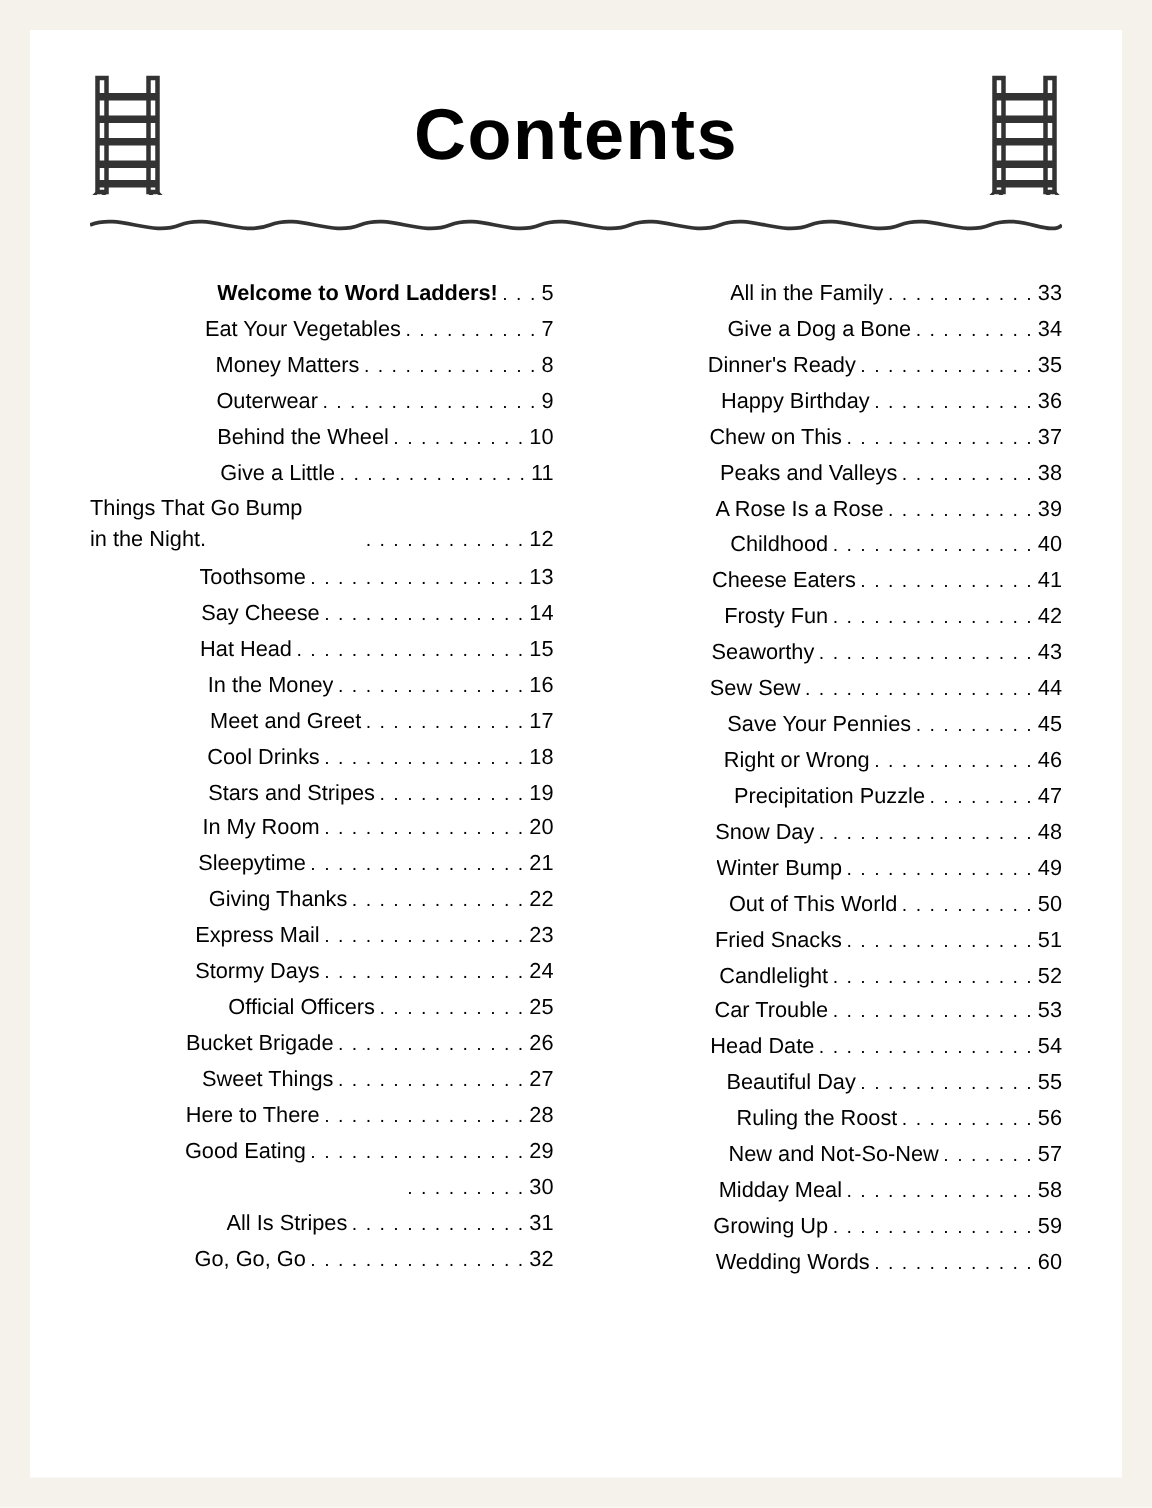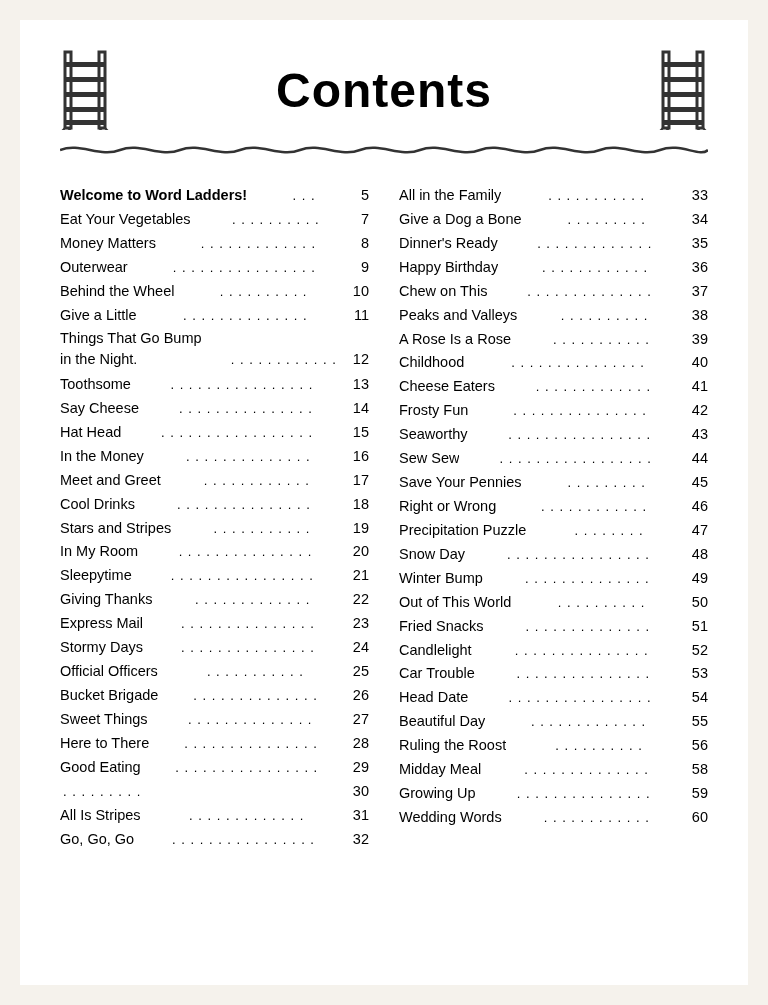--- a/index.html
+++ b/index.html
@@ -46,21 +46,21 @@
     }
     .content-area {
       display: flex;
       gap: 30px;
     }
     .column {
       flex: 1;
     }
     .toc-item {
       display: flex;
-      justify-content: space-between;
+      justify-content: flex-end;
       align-items: baseline;
       font-size: 14.5px;
       line-height: 1.65;
       font-family: Arial, sans-serif;
     }
     .toc-item-title {
       white-space: nowrap;
       overflow: hidden;
     }
     .dots-span {
@@ -165,21 +165,21 @@
           <span class="toc-item-title">Give a Little</span>
           <span class="dots-span" style="margin: 0px 3px;">. . . . . . . . . . . . . .</span>
           <span class="toc-item-page">11</span>
         </div>
         <div class="multi-line-item">
           <div class="multi-line-text">Things That Go Bump</div>
           <div style="display: flex; justify-content: space-between; align-items: baseline;">
             <span>in the Night.</span>
             <span class="multi-line-dots-page">
               <span class="dots-span">. . . . . . . . . . . .</span>
-              <span style="margin-left: 16px;">12</span>
+              <span style="margin-left: 3px;">12</span>
             </span>
           </div>
         </div>
         <div class="toc-item">
           <span class="toc-item-title">Toothsome</span>
           <span class="dots-span" style="margin: 0px 3px;">. . . . . . . . . . . . . . . .</span>
           <span class="toc-item-page">13</span>
         </div>
         <div class="toc-item">
           <span class="toc-item-title">Say Cheese</span>
@@ -391,20 +391,25 @@
           <span class="toc-item-title">Beautiful Day</span>
           <span class="dots-span" style="margin: 0px 3px;">. . . . . . . . . . . . .</span>
           <span class="toc-item-page">55</span>
         </div>
         <div class="toc-item">
           <span class="toc-item-title">Ruling the Roost</span>
           <span class="dots-span" style="margin: 0px 3px;">. . . . . . . . . .</span>
           <span class="toc-item-page">56</span>
         </div>
         <div class="toc-item">
+          <span class="toc-item-title">New and Not-So-New</span>
+          <span class="dots-span" style="margin: 0px 3px;">. . . . . . .</span>
+          <span class="toc-item-page">57</span>
+        </div>
+        <div class="toc-item">
           <span class="toc-item-title">Midday Meal</span>
           <span class="dots-span" style="margin: 0px 3px;">. . . . . . . . . . . . . .</span>
           <span class="toc-item-page">58</span>
         </div>
         <div class="toc-item">
           <span class="toc-item-title">Growing Up</span>
           <span class="dots-span" style="margin: 0px 3px;">. . . . . . . . . . . . . . .</span>
           <span class="toc-item-page">59</span>
         </div>
         <div class="toc-item">

